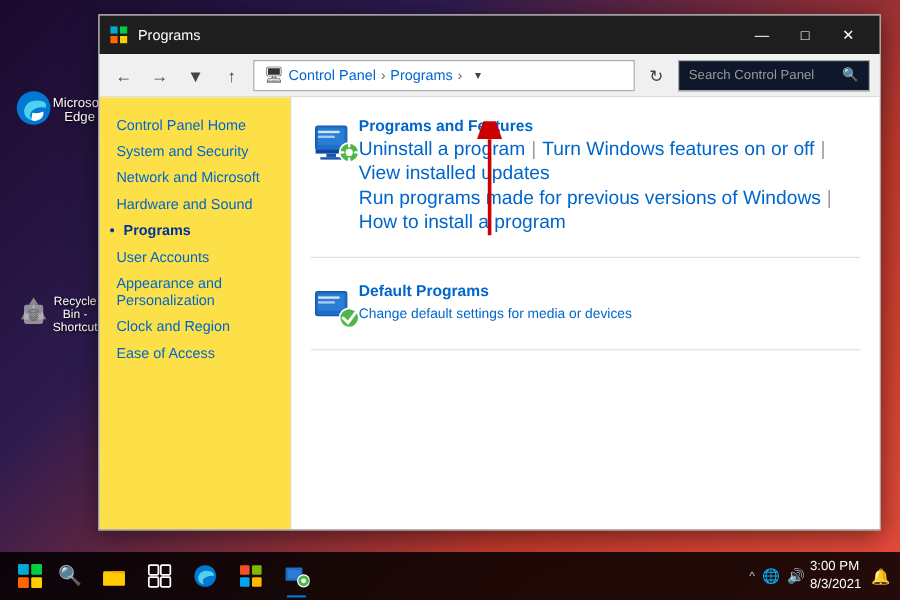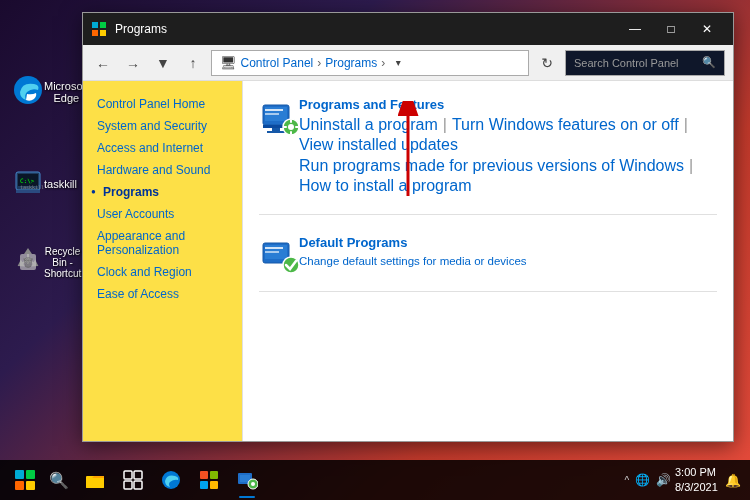--- a/index.html
+++ b/index.html
@@ -366,32 +366,20 @@
     <div class="icon-img">
       <svg width="32" height="32" viewBox="0 0 32 32">
         <circle cx="16" cy="16" r="14" fill="#0078d4"></circle>
         <path d="M8 18 Q10 8 22 10 Q28 11 26 16 Q20 14 15 18 Q12 21 14 26 Q8 24 8 18Z" fill="#50d0f0"></path>
         <path d="M14 26 Q18 28 22 25 Q25 22 24 19 Q20 21 15 20Z" fill="white"></path>
       </svg>
     </div>
     <span style="color:white;font-size:11px;text-shadow:1px 1px 2px black;">Microsoft Edge</span>
   </div>
 
-  <div class="desktop-icon" style="top:162px;left:8px;">
-    <div class="icon-img">
-      <svg width="32" height="32" viewBox="0 0 32 32">
-        <rect x="4" y="6" width="24" height="18" rx="2" fill="#1e3a5f" stroke="#4488cc" stroke-width="1"></rect>
-        <rect x="6" y="8" width="20" height="12" fill="#0a1628"></rect>
-        <text x="8" y="17" font-size="6" fill="#00ff00" font-family="monospace">C:\&gt;</text>
-        <text x="8" y="23" font-size="5" fill="#888" font-family="monospace">taskkill</text>
-        <rect x="4" y="24" width="24" height="3" rx="0" fill="#2a4a7f"></rect>
-      </svg>
-    </div>
-    <span style="color:white;font-size:11px;text-shadow:1px 1px 2px black;">taskkill</span>
-  </div>
 
   <div class="desktop-icon" style="top:240px;left:8px;">
     <div class="icon-img">
       <svg width="32" height="32" viewBox="0 0 32 32">
         <path d="M16 4 L20 10 L17 10 L17 20 L15 20 L15 10 L12 10 Z" fill="#888" transform="rotate(0,16,16)"></path>
         <path d="M16 4 L20 10 L17 10 L17 20 L15 20 L15 10 L12 10 Z" fill="#888" transform="rotate(120,16,16)"></path>
         <path d="M16 4 L20 10 L17 10 L17 20 L15 20 L15 10 L12 10 Z" fill="#888" transform="rotate(240,16,16)"></path>
         <rect x="8" y="10" width="16" height="16" rx="2" fill="#c0c0c0" opacity="0.7"></rect>
         <text x="16" y="22" font-size="10" fill="#666" text-anchor="middle">🗑</text>
       </svg>
@@ -436,21 +424,21 @@
         <span style="flex:1;">Search Control Panel</span>
         <span style="color:#888;">🔍</span>
       </div>
     </div>
 
     <div class="window-body">
 
       <div class="sidebar">
         <a class="sidebar-item">Control Panel Home</a>
         <a class="sidebar-item">System and Security</a>
-        <a class="sidebar-item">Access and Internet</a>
+        <a class="sidebar-item">Network and Microsoft</a>
         <a class="sidebar-item">Hardware and Sound</a>
         <a class="sidebar-item active">Programs</a>
         <a class="sidebar-item">User Accounts</a>
         <a class="sidebar-item">Appearance and Personalization</a>
         <a class="sidebar-item">Clock and Region</a>
         <a class="sidebar-item">Ease of Access</a>
       </div>
 
       <div class="main-content">
 

